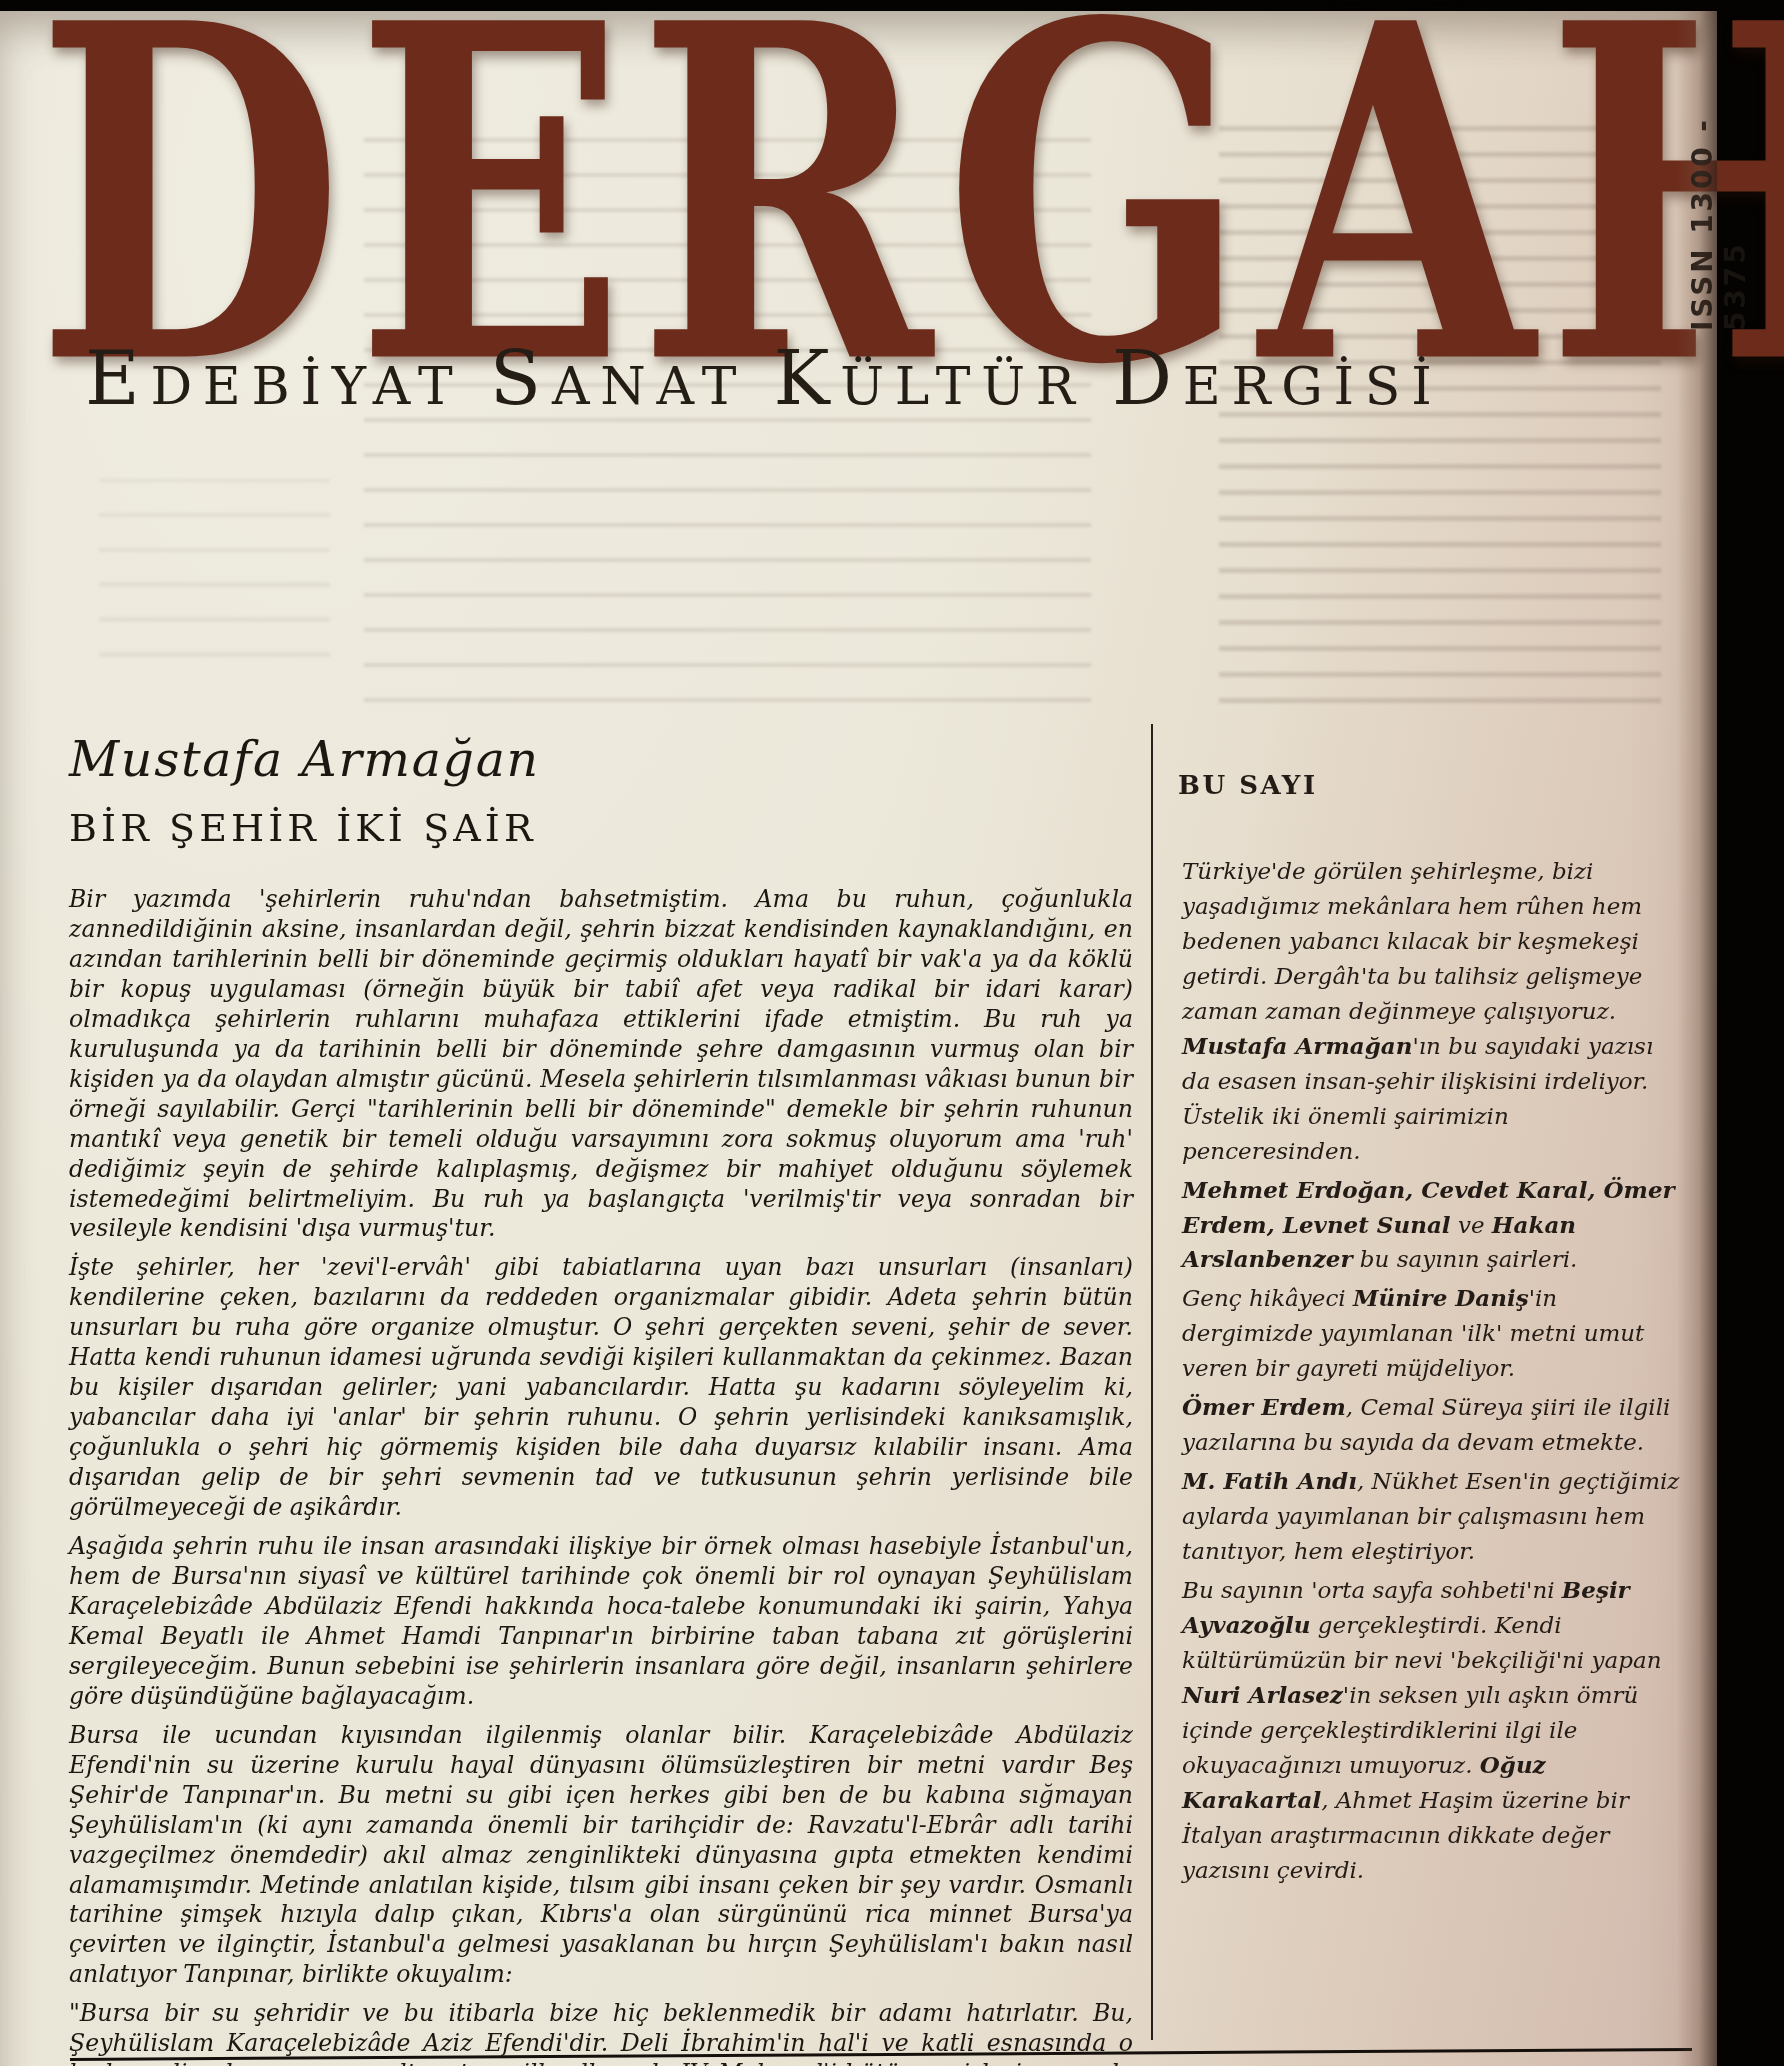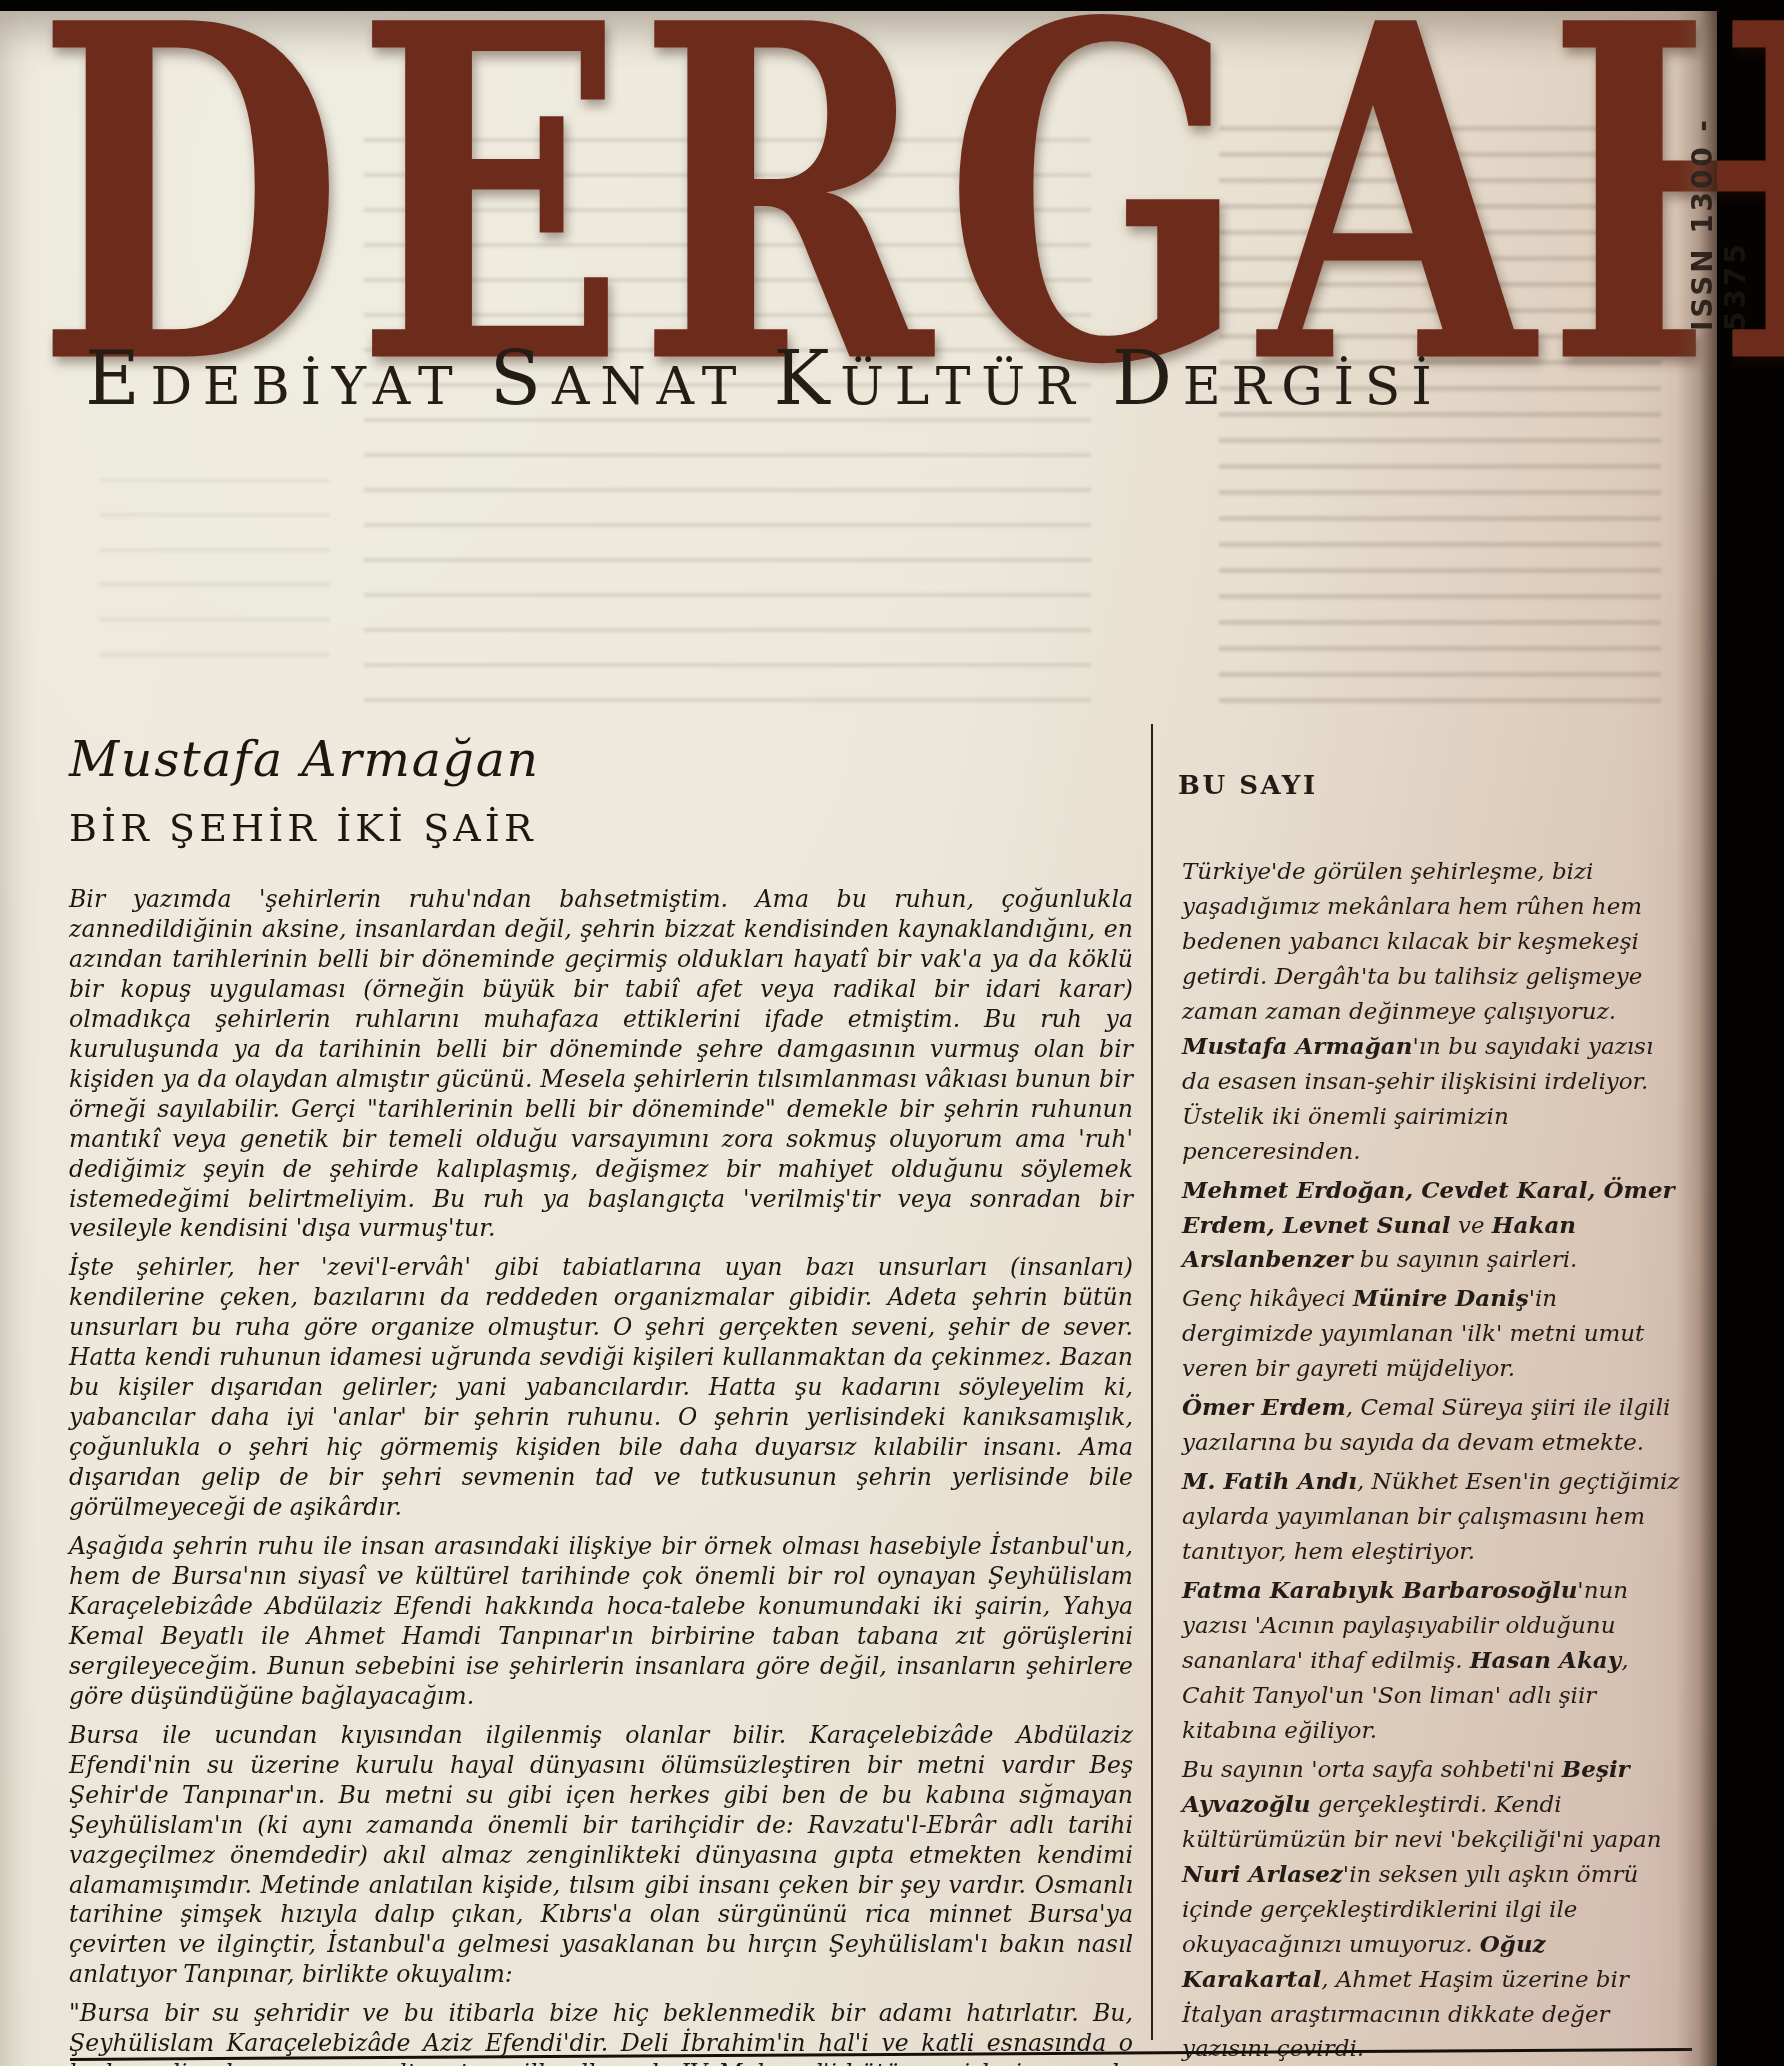--- a/index.html
+++ b/index.html
@@ -79,21 +79,20 @@
   <div class="divider-v"></div>
 
   <div class="sidebar">
     <div class="sidebar-header">BU SAYI</div>
     <div id="sidebar-body">
         <p class="side-p"><span>Türkiye'de görülen şehirleşme, bizi yaşadığımız mekânlara hem rûhen hem bedenen yabancı kılacak bir keşmekeşi getirdi. Dergâh'ta bu talihsiz gelişmeye zaman zaman değinmeye çalışıyoruz. </span><span class="bold">Mustafa Armağan</span><span>'ın bu sayıdaki yazısı da esasen insan-şehir ilişkisini irdeliyor. Üstelik iki önemli şairimizin penceresinden.</span></p>
         <p class="side-p"><span class="bold">Mehmet Erdoğan, Cevdet Karal, Ömer Erdem, Levnet Sunal</span><span> ve </span><span class="bold">Hakan Arslanbenzer</span><span> bu sayının şairleri.</span></p>
         <p class="side-p"><span>Genç hikâyeci </span><span class="bold">Münire Daniş</span><span>'in dergimizde yayımlanan 'ilk' metni umut veren bir gayreti müjdeliyor.</span></p>
         <p class="side-p"><span class="bold">Ömer Erdem</span><span>, Cemal Süreya şiiri ile ilgili yazılarına bu sayıda da devam etmekte.</span></p>
         <p class="side-p"><span class="bold">M. Fatih Andı</span><span>, Nükhet Esen'in geçtiğimiz aylarda yayımlanan bir çalışmasını hem tanıtıyor, hem eleştiriyor.</span></p>
-        <p class="side-p"><span class="bold">Fatma Karabıyık Barbarosoğlu</span><span>'nun yazısı 'Acının paylaşıyabilir olduğunu sananlara' ithaf edilmiş. </span><span class="bold">Hasan Akay</span><span>, Cahit Tanyol'un 'Son liman' adlı şiir kitabına eğiliyor.</span></p>
         <p class="side-p"><span>Bu sayının 'orta sayfa sohbeti'ni </span><span class="bold">Beşir Ayvazoğlu</span><span> gerçekleştirdi. Kendi kültürümüzün bir nevi 'bekçiliği'ni yapan </span><span class="bold">Nuri Arlasez</span><span>'in seksen yılı aşkın ömrü içinde gerçekleştirdiklerini ilgi ile okuyacağınızı umuyoruz. </span><span class="bold">Oğuz Karakartal</span><span>, Ahmet Haşim üzerine bir İtalyan araştırmacının dikkate değer yazısını çevirdi. </span></p>
       </div>
   </div>
 
   <div class="rule-h"></div>
 
   <div class="page-edge"></div>
 
 </div>
 

